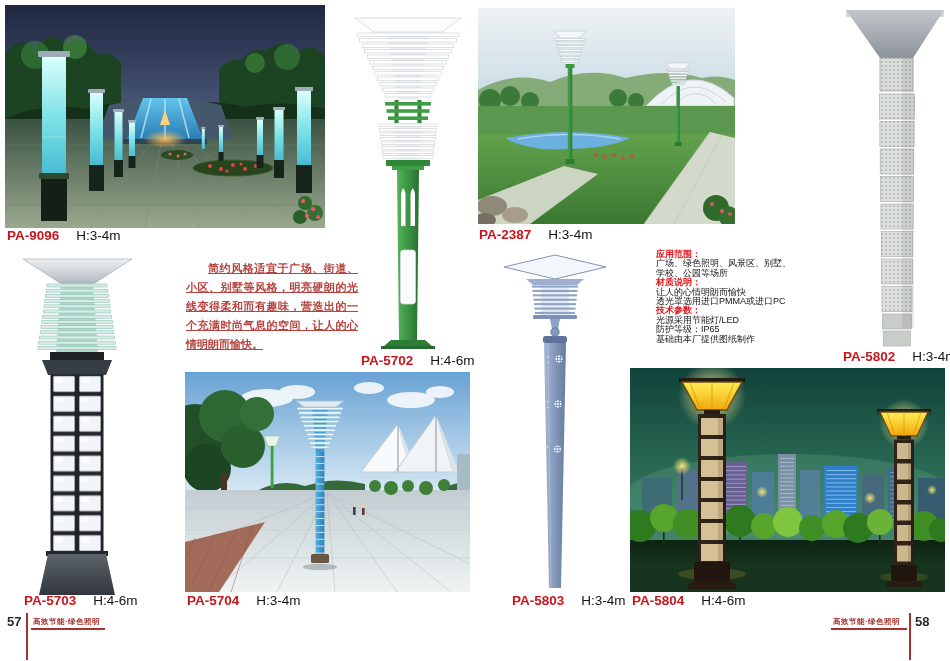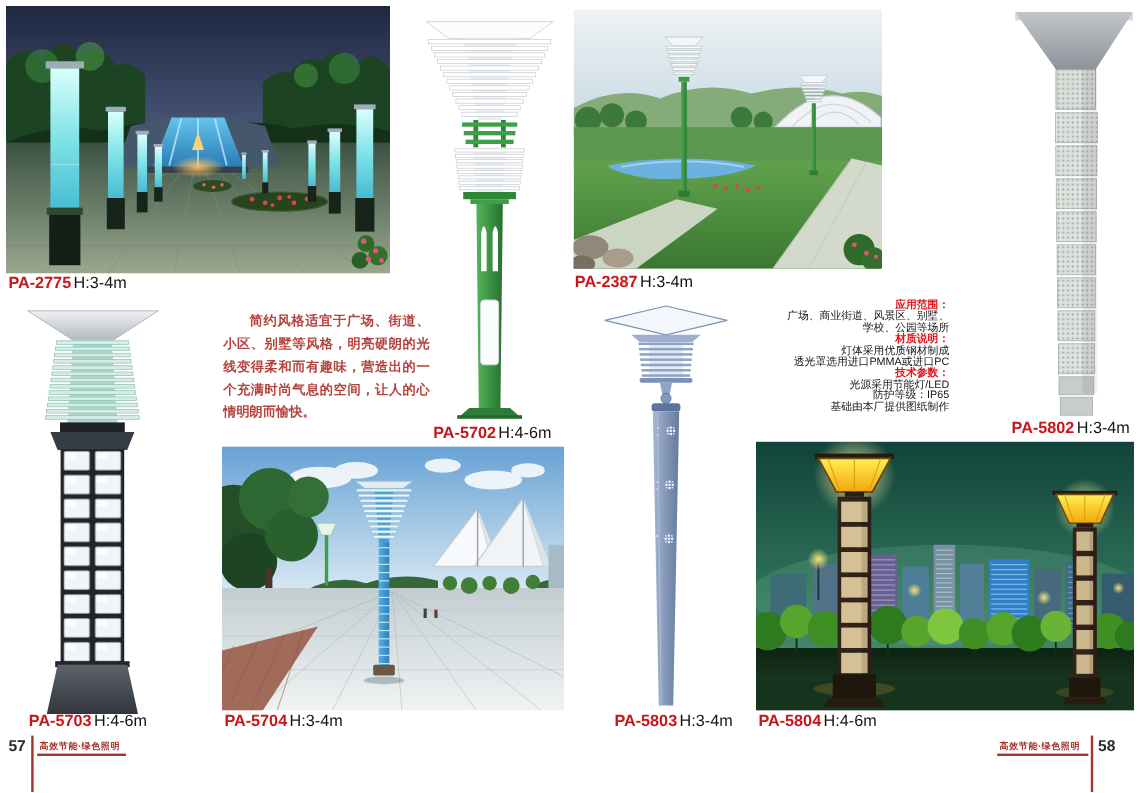--- a/index.html
+++ b/index.html
@@ -2,26 +2,26 @@
 <html><head>
 <meta charset="utf-8">
 <style>
   html,body{margin:0;padding:0;background:#888;}
   .page{position:relative;width:950px;height:661px;background:#ffffff;overflow:hidden;
         font-family:"Liberation Sans","DejaVu Sans",sans-serif;}
   .abs{position:absolute;}
   svg{display:block;}
   .plabel{position:absolute;font-size:13.5px;white-space:nowrap;}
   .plabel .code{font-weight:bold;color:#c8161d;}
-  .plabel .ht{color:#141414;margin-left:2px;font-weight:500;}
+  .plabel .ht{color:#141414;margin-left:17px;font-weight:500;}
   .desc{position:absolute;left:186px;top:259px;width:172px;margin:0;
         color:#b5433e;font-size:11px;line-height:19px;font-weight:bold;
-        text-align:justify;text-indent:22px;}
+        text-align:justify;text-indent:22px;text-decoration:underline;}
   .specs{position:absolute;left:656px;top:250px;font-size:9px;line-height:9.4px;color:#141414;}
-  .specs div{white-space:nowrap;text-align:right;}
+  .specs div{white-space:nowrap;}
   .spec-h{color:#e3151b;font-weight:bold;}
   .pgnum{position:absolute;font-size:13px;font-weight:bold;color:#2b2b2b;text-align:center;}
   .slogan{position:absolute;font-size:7.5px;font-weight:bold;color:#a5322e;letter-spacing:0.5px;}
   .redline-h{position:absolute;height:1.5px;background:#a5322e;}
   .redline-v{position:absolute;width:1.5px;background:#a5322e;}
 </style>
 </head>
 <body>
 
 <div class="page">
@@ -366,24 +366,24 @@
       <rect x="36" y="122" width="52" height="179" fill="url(#blk73)" stroke="#1c2024" stroke-width="1"></rect>
       <rect x="31" y="298" width="62" height="5" fill="#23272c"></rect>
       <polygon points="33,301 91,301 100,342 24,342" fill="url(#base73)"></polygon>
     </svg>
   </div>
 
   <p class="desc">简约风格适宜于广场、街道、小区、别墅等风格，明亮硬朗的光线变得柔和而有趣味，营造出的一个充满时尚气息的空间，让人的心情明朗而愉快。</p>
 
   <div class="specs">
     <div class="spec-h">应用范围：</div>
-    <div class="spec-l">广场、商业街道、风景区、别墅、</div>
+    <div class="spec-l">广场、绿色照明、风景区、别墅、</div>
     <div class="spec-l">学校、公园等场所</div>
     <div class="spec-h">材质说明：</div>
-    <div class="spec-l">灯体采用优质钢材制成</div>
+    <div class="spec-l">让人的心情明朗而愉快</div>
     <div class="spec-l">透光罩选用进口PMMA或进口PC</div>
     <div class="spec-h">技术参数：</div>
     <div class="spec-l">光源采用节能灯/LED</div>
     <div class="spec-l">防护等级：IP65</div>
     <div class="spec-l">基础由本厂提供图纸制作</div>
   </div>
 
   <div class="abs" style="left:185px;top:372px">
     <svg width="285" height="220" viewBox="0 0 285 220">
       <defs>
@@ -719,21 +719,21 @@
             <rect x="267.00" y="177.50" width="14.00" height="16" fill="#cdb88e"></rect>
           </g>
         <rect x="278" y="71.5" width="6" height="126" fill="#000000" opacity="0.12"></rect>
         <rect x="261" y="197" width="26" height="16" fill="#20160e"></rect>
         <polygon points="258,213 290,213 292,219 256,219" fill="#281c10"></polygon>
       </g>
     </svg>
   </div>
 
   <div class="plabel" style="left:7px;top:228px">
-    <span class="code">PA-2775</span><span class="ht">H:3-4m</span>
+    <span class="code">PA-9096</span><span class="ht">H:3-4m</span>
   </div>
   <div class="plabel" style="left:361px;top:353px">
     <span class="code">PA-5702</span><span class="ht">H:4-6m</span>
   </div>
   <div class="plabel" style="left:479px;top:227px">
     <span class="code">PA-2387</span><span class="ht">H:3-4m</span>
   </div>
   <div class="plabel" style="left:843px;top:349px">
     <span class="code">PA-5802</span><span class="ht">H:3-4m</span>
   </div>

